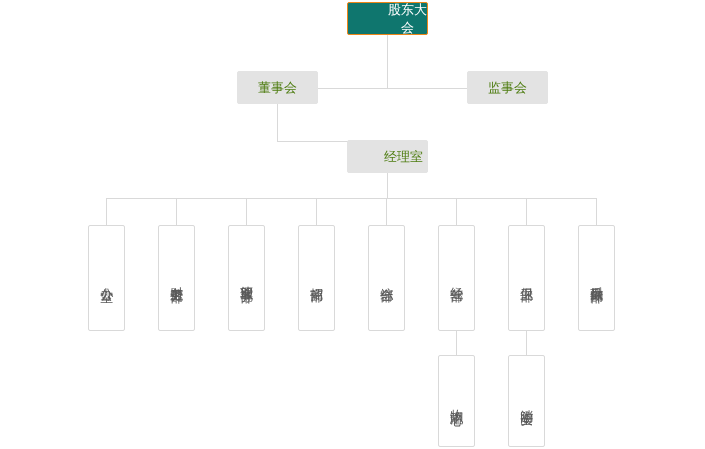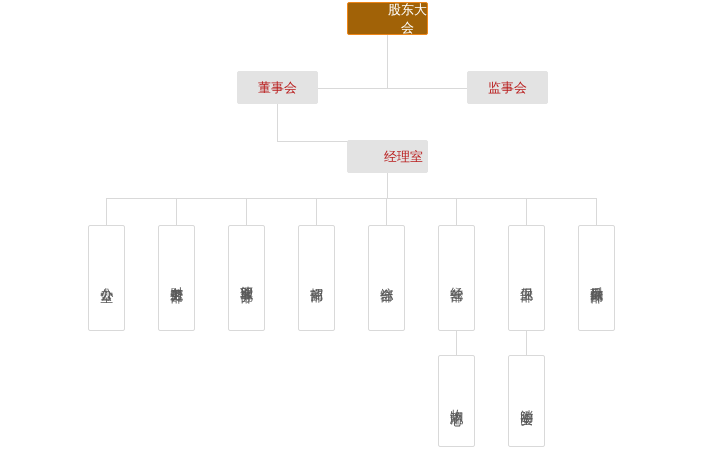--- a/index.html
+++ b/index.html
@@ -25,29 +25,29 @@
     color: #595959;
     font-size: 13px;
     line-height: 1.35;
     display: flex;
     align-items: center;
     justify-content: center;
     text-align: center;
     border-radius: 2px;
   }
   .node.accent {
-    background: #a16207;
+    background: #0f766e;
     border-color: #ee8618;
     color: #ffffff;
     padding-left: 40px;
   }
   .node.grey {
     background: #e3e3e3;
     border-color: #e3e3e3;
-    color: #b91c1c;
+    color: #4d7c0f;
   }
   .node.vertical {
     writing-mode: vertical-rl;
     text-orientation: upright;
     letter-spacing: 1px;
   }
   .line {
     position: absolute;
     background: #d9d9d9;
   }

